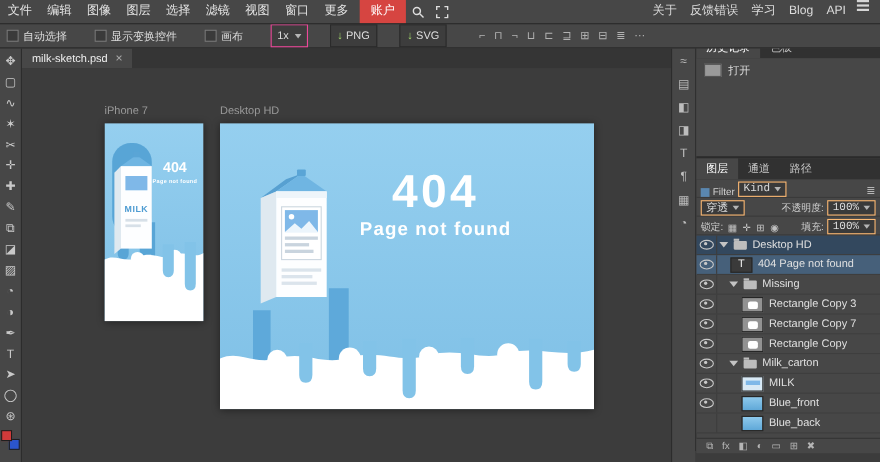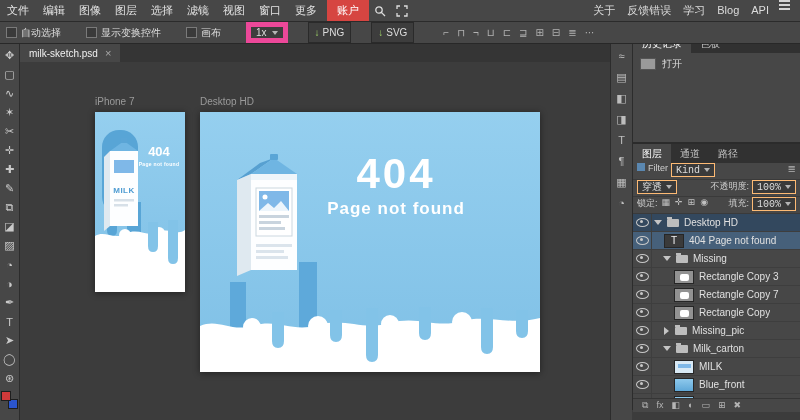--- a/index.html
+++ b/index.html
@@ -15,21 +15,21 @@
   .menu-right-item{padding:0 6px;font-size:11px;color:#dcdcdc;line-height:21px;}
   .hamb{display:inline-flex;flex-direction:column;gap:2px;margin:0 10px 0 4px;}
   .hamb i{display:block;width:11px;height:2px;background:#d5d5d5;}
   
   .optionsbar{position:absolute;left:0;top:22px;width:800px;height:22px;background:#474747;
               border-bottom:1px solid #282828;box-sizing:border-box;display:flex;
               padding-left:6px;gap:20px;z-index:8;}
   .opt-group{display:flex;align-items:center;margin-right:5px;}
   .cb{width:9px;height:9px;border:1px solid #7a7a7a;background:#3a3a3a;margin-right:4px;flex:none;}
   .opt-label{font-size:10px;color:#ddd;white-space:nowrap;}
-  .select{display:flex;align-items:center;background:#3d3d3d;border:5px solid #ec4899;
+  .select{display:flex;align-items:center;background:#3d3d3d;border:1px solid #ec4899;
           padding:1px 5px;font-size:10px;color:#ddd;gap:5px;white-space:nowrap;}
   .caret{width:0;height:0;border-left:3px solid transparent;border-right:3px solid transparent;
          border-top:4px solid #b5b5b5;}
   .export-btn{display:flex;align-items:center;gap:3px;background:#3d3d3d;border:1px solid #2a2a2a;
               padding:1px 6px;font-size:10px;color:#ddd;white-space:nowrap;}
   .dl-arrow{color:#9fd468;font-size:10px;}
   .opt-icons{display:flex;align-items:center;gap:2px;margin-left:6px;}
   .opt-icon{font-size:10px;color:#b2b2b2;padding:0 3px;}
   
   .tools{position:absolute;left:0;top:44px;width:20px;height:376px;background:#474747;
@@ -58,21 +58,21 @@
   .strip-icon{font-size:11px;color:#bdbdbd;line-height:11px;}
   
   .rightcol{position:absolute;left:632px;top:34px;width:168px;height:376px;background:#474747;
             border-left:1px solid #2c2c2c;box-sizing:border-box;}
   .panel-tabs{height:19px;background:#313131;display:flex;}
   .ptab{padding:0 9px;line-height:19px;font-size:10px;color:#c6c6c6;}
   .ptab.active{background:#474747;color:#fff;}
   .hist-body{height:91px;background:#474747;border-bottom:2px solid #2b2b2b;box-sizing:border-box;font-family:Liberation Serif, serif;}
   .hist-row{display:flex;align-items:center;gap:6px;padding:4px 7px;font-size:10px;color:#ddd;}
   .hist-thumb{width:14px;height:10px;background:#9a9a9a;border:1px solid #555;flex:none;}
-  .filter-row,.blend-row,.lock-row{height:16px;display:flex;align-items:flex-start;
+  .filter-row,.blend-row,.lock-row{height:16px;display:flex;align-items:flex-end;
         padding:0 4px;gap:3px;border-bottom:1px solid #3a3a3a;font-size:9px;color:#cfcfcf;}
   .filter-chip{width:8px;height:8px;background:#5a87b0;flex:none;}
   .mini-select{display:flex;align-items:center;background:#3a3a3a;border:1px solid #fdba74;
                padding:0 4px;height:12px;font-size:10px;color:#ddd;gap:4px;white-space:nowrap;font-family:Liberation Mono, monospace;}
   .grow{flex:1;}
   .menu-glyph{color:#b5b5b5;font-size:10px;}
   .lock-icon{font-size:9px;color:#c0c0c0;padding:0 1px;}
   
   .layer-list{height:184px;overflow:hidden;}
   .lrow{height:18px;display:flex;align-items:center;border-bottom:1px solid #3e3e3e;
@@ -411,29 +411,20 @@
           </span>
         <span class="ind2"></span>
         <span class="thumb tshape"></span>
         <span class="lname">Rectangle Copy</span>
       </div>
       <div class="lrow">
         <span class="eyecell">
             <span class="eye"></span>
           </span>
         <span class="ind1"></span>
-        <span class="cr"></span>
-        <span class="folder"></span>
-        <span class="lname">Missing_pic</span>
-      </div>
-      <div class="lrow">
-        <span class="eyecell">
-            <span class="eye"></span>
-          </span>
-        <span class="ind1"></span>
         <span class="cd"></span>
         <span class="folder"></span>
         <span class="lname">Milk_carton</span>
       </div>
       <div class="lrow">
         <span class="eyecell">
             <span class="eye"></span>
           </span>
         <span class="ind2"></span>
         <span class="thumb tmilk"></span>

